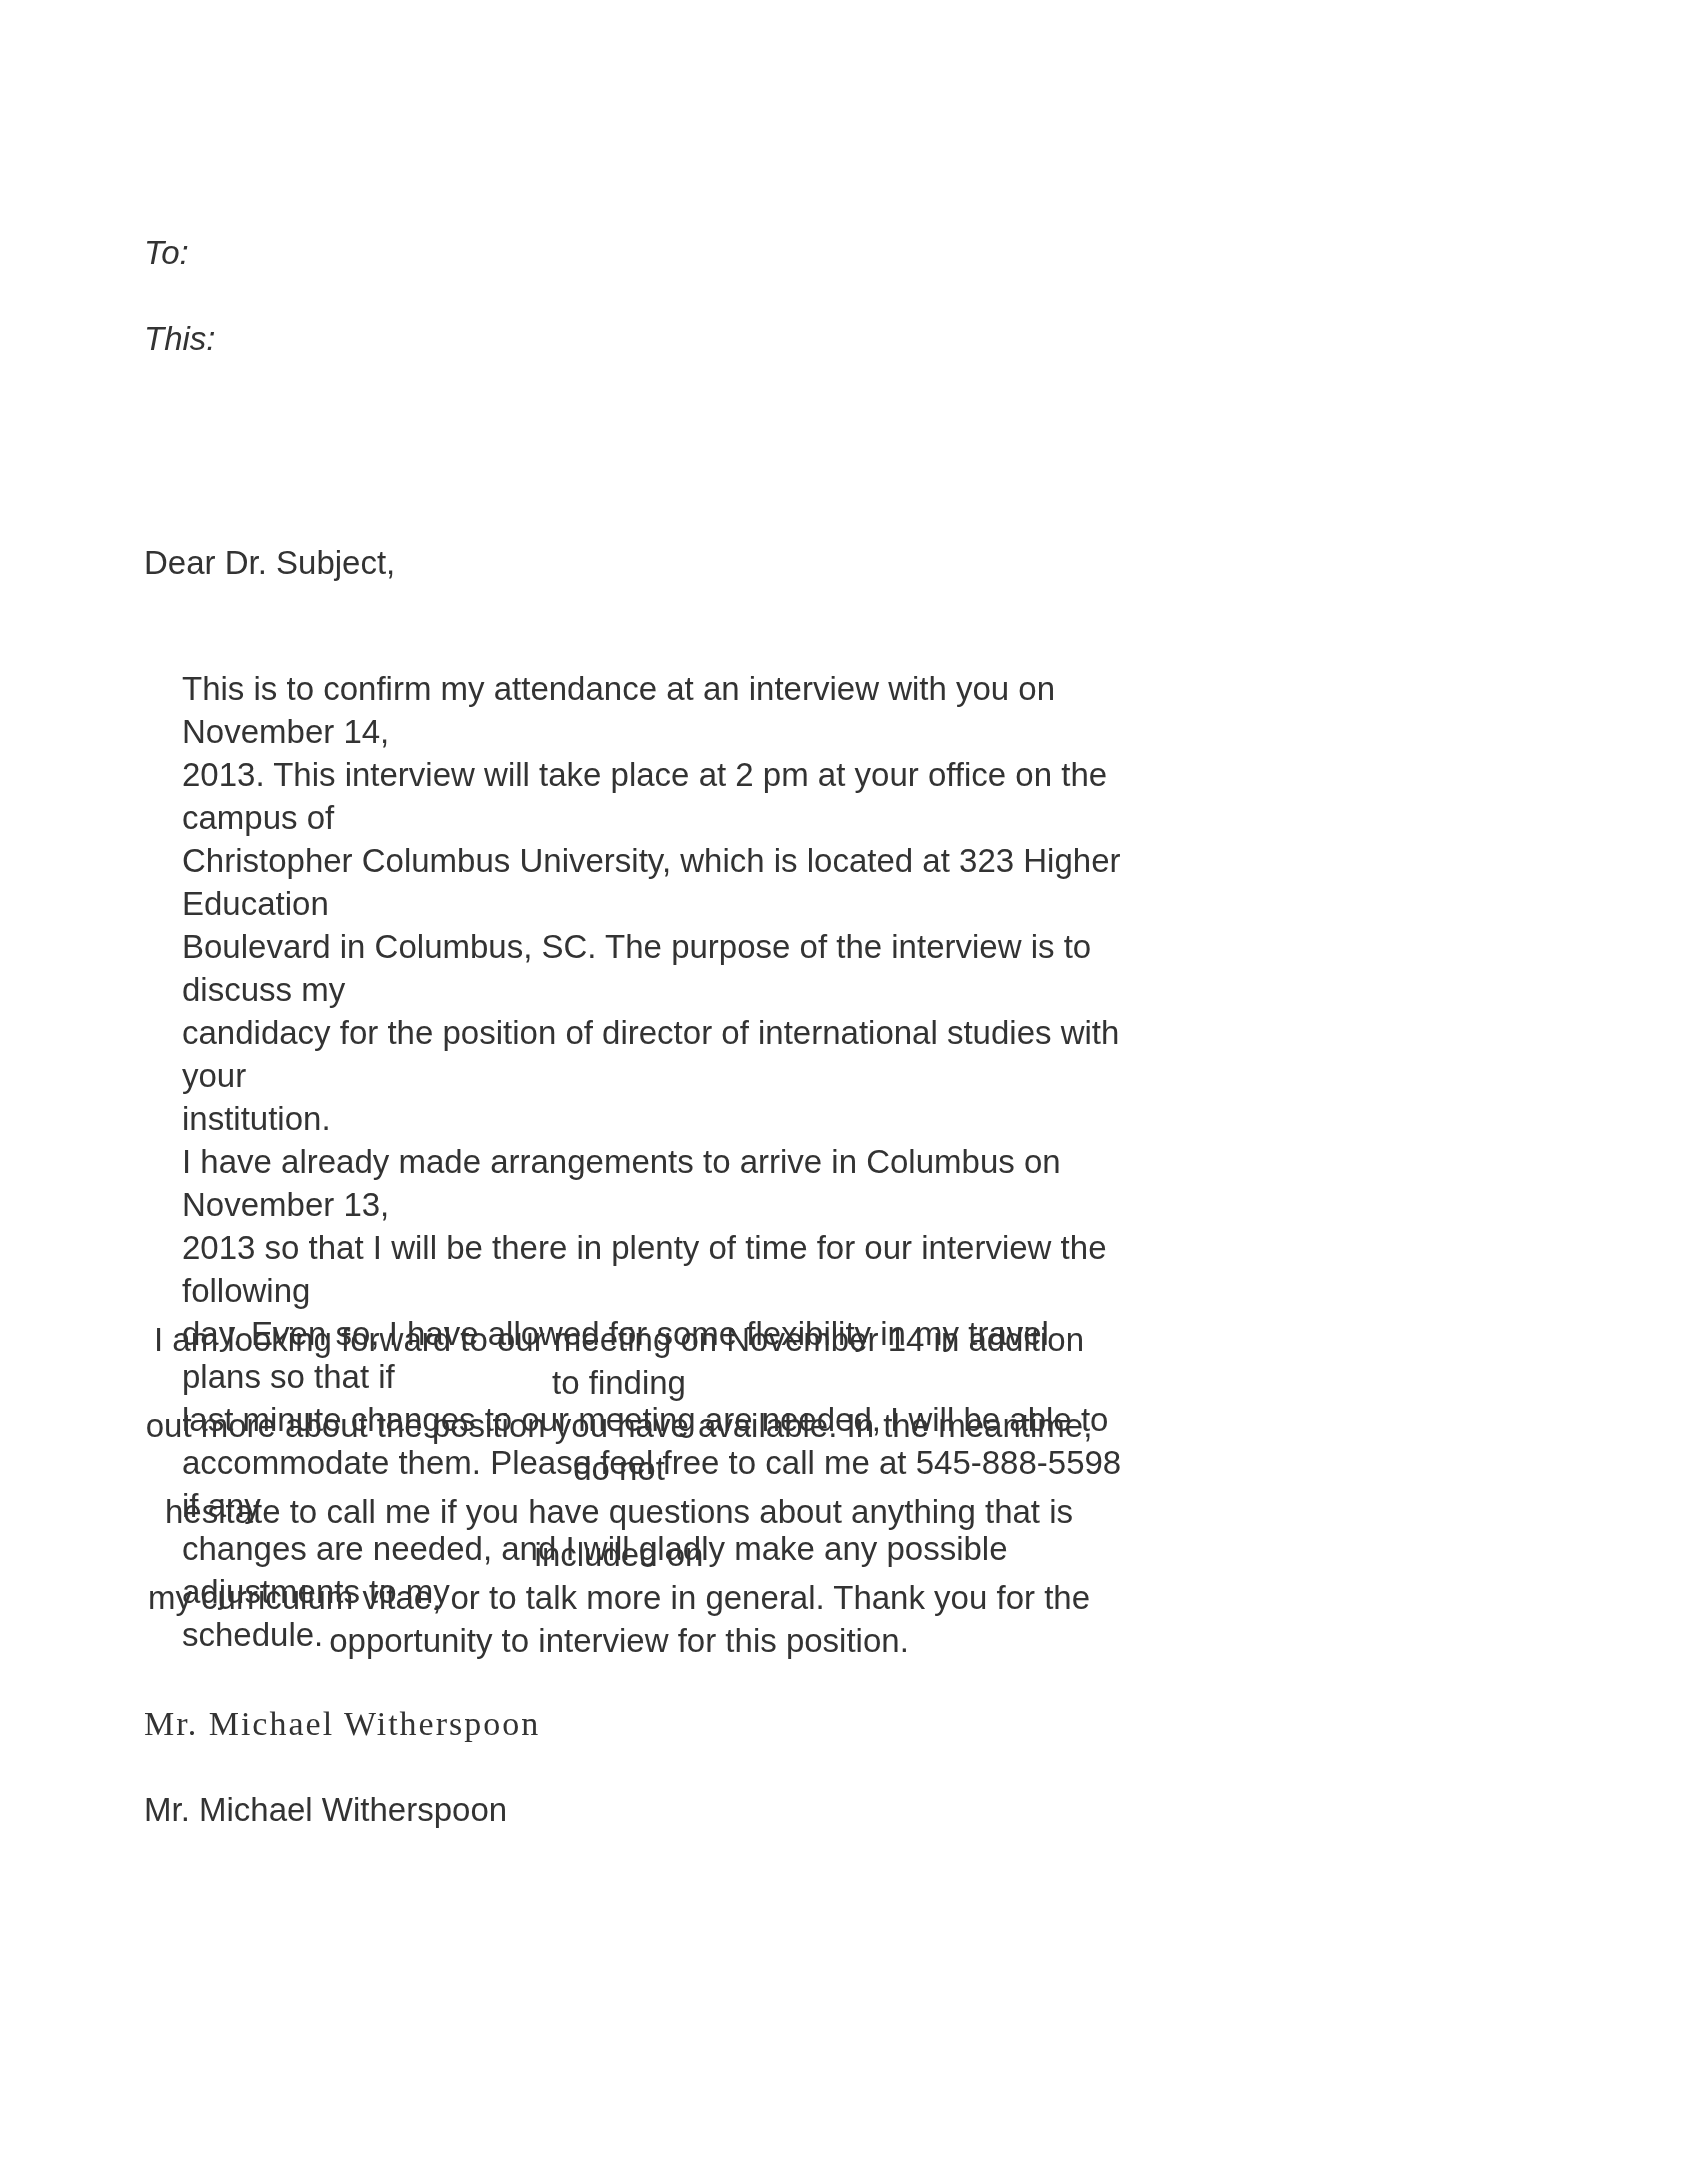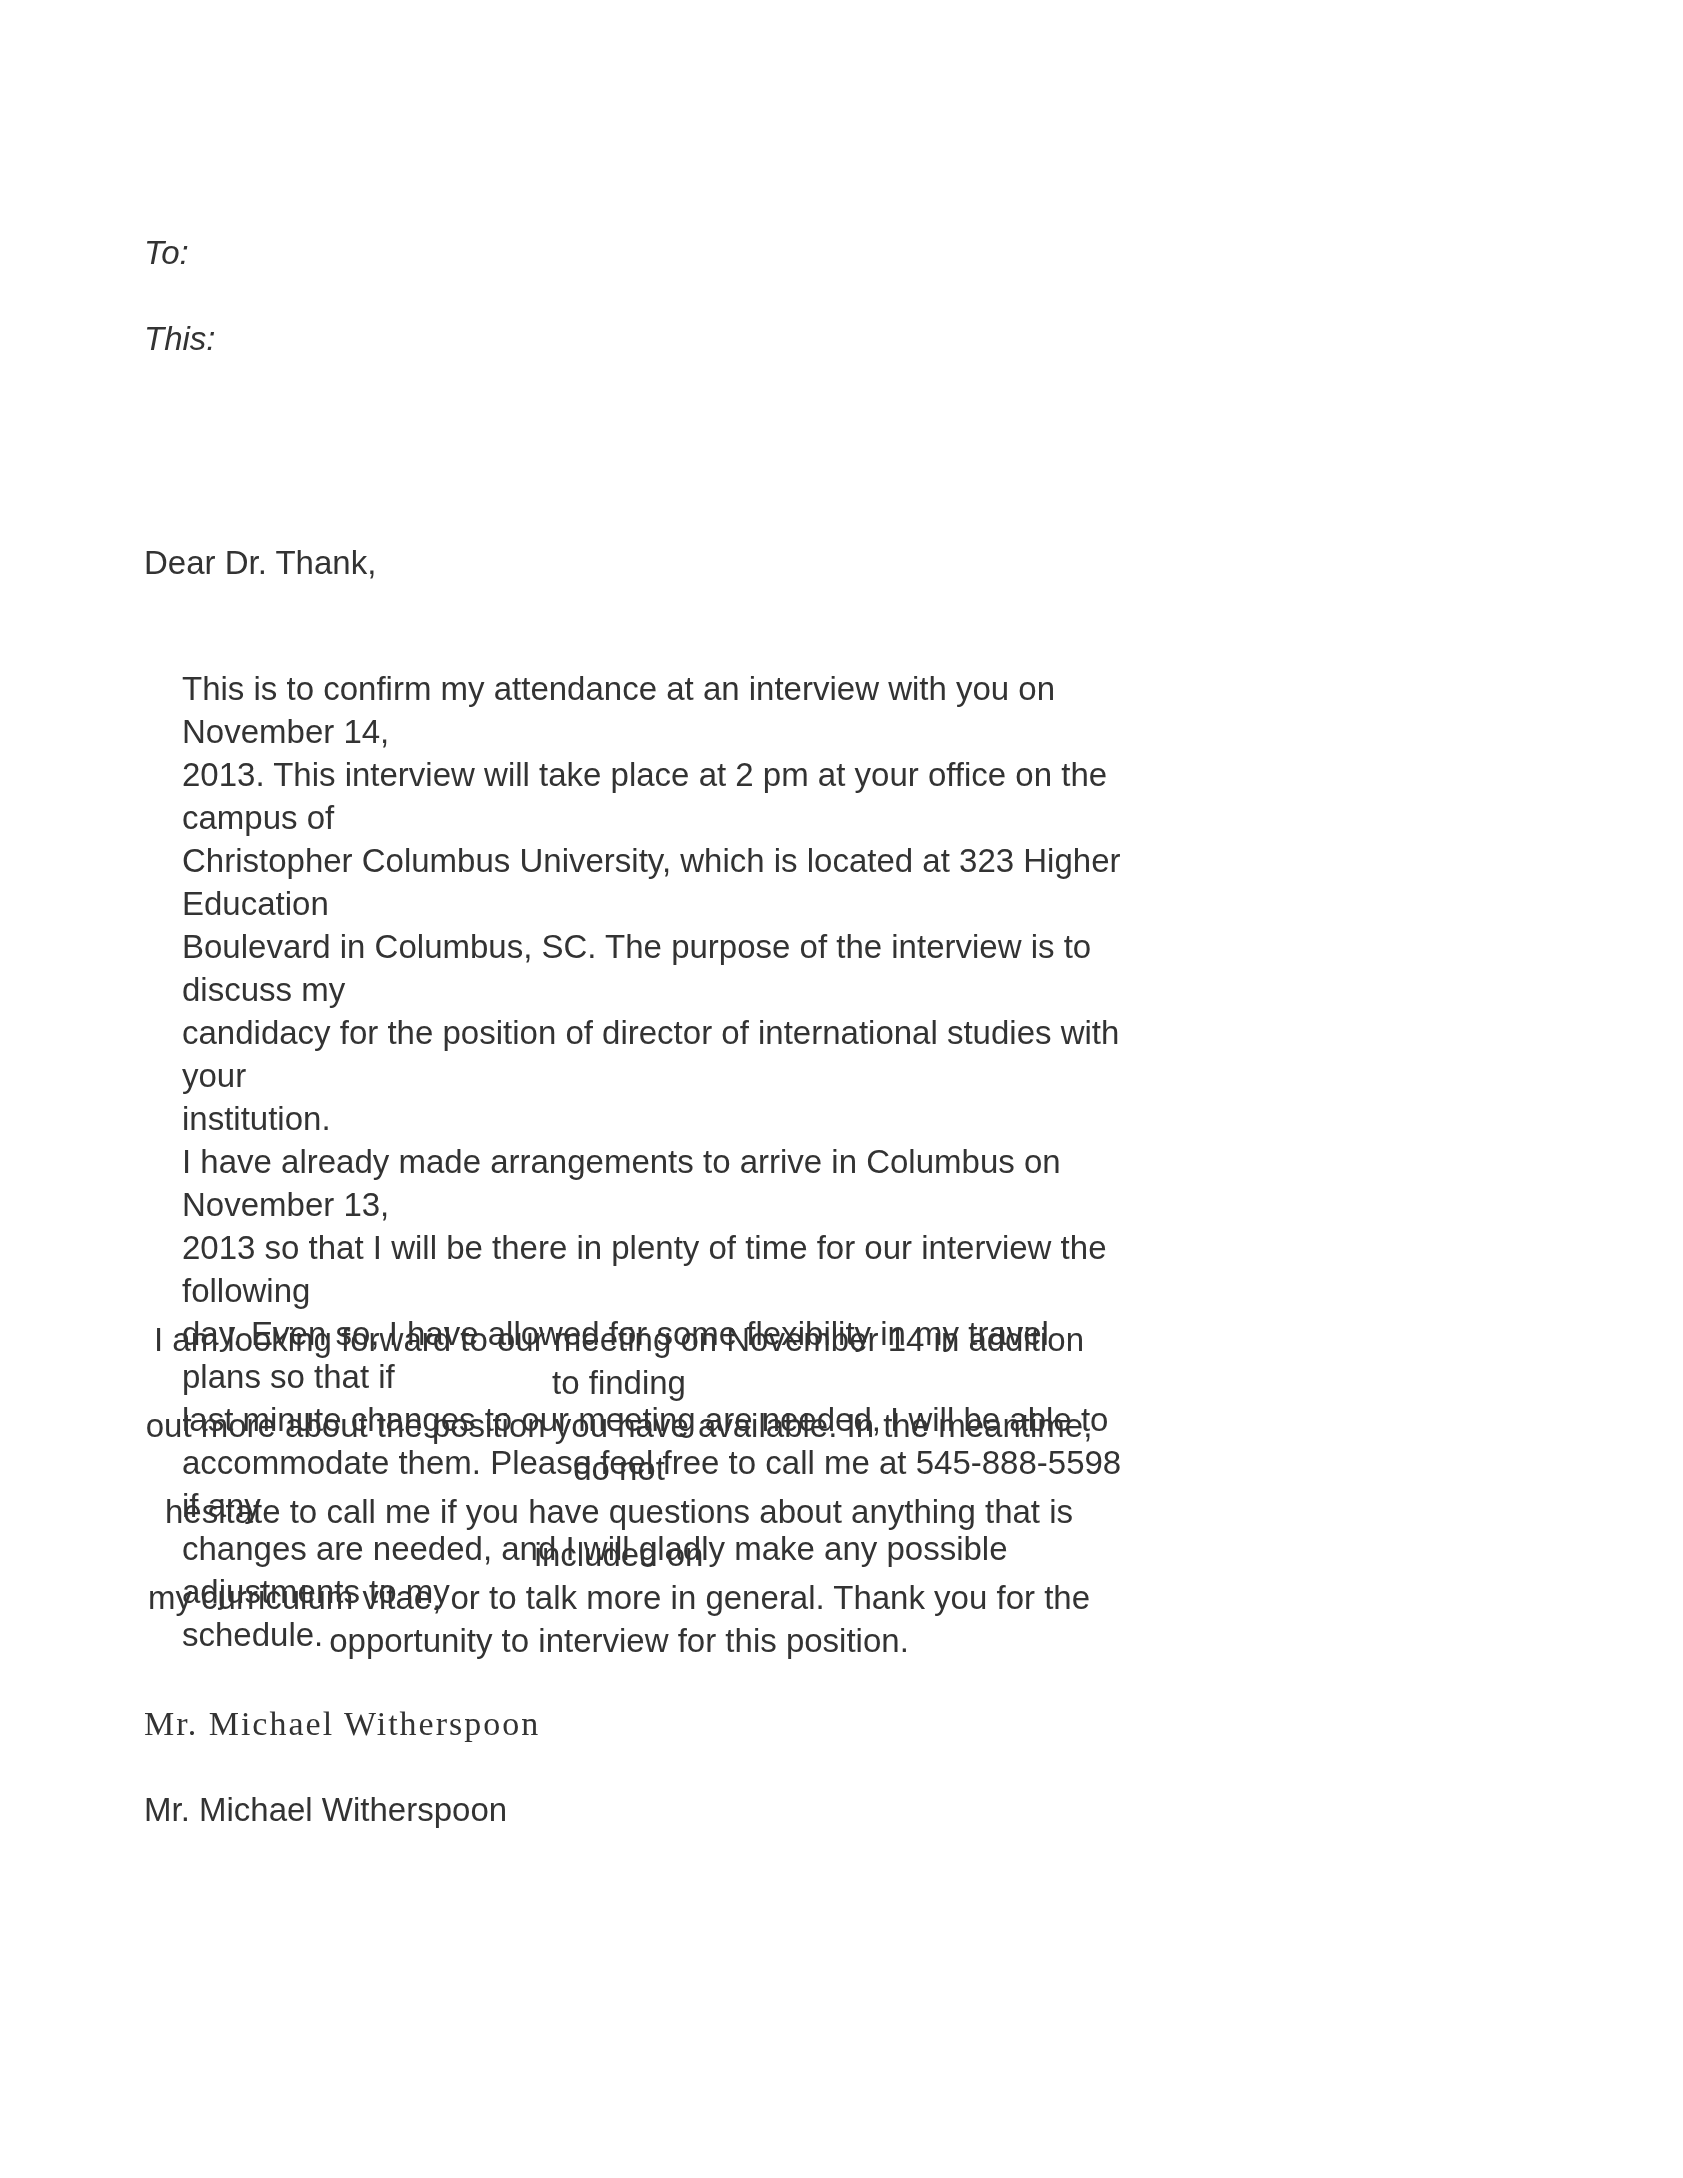--- a/index.html
+++ b/index.html
@@ -44,21 +44,21 @@
 <body>
 
 <div class="page">
 
   <div class="block header-block">
     <div class="italic closing-line">To:</div>
     <div class="italic closing-line">This:</div>
   </div>
 
 
-  <div class="block salutation">Dear Dr. Thank,</div>
+  <div class="block salutation">Dear Dr. Subject,</div>
 
   <div class="block paragraph-1">This is to confirm my attendance at an interview with you on November 14,
 2013. This interview will take place at 2 pm at your office on the campus of
 Christopher Columbus University, which is located at 323 Higher Education
 Boulevard in Columbus, SC. The purpose of the interview is to discuss my
 candidacy for the position of director of international studies with your
 institution.
 I have already made arrangements to arrive in Columbus on November 13,
 2013 so that I will be there in plenty of time for our interview the following
 day. Even so, I have allowed for some flexibility in my travel plans so that if

